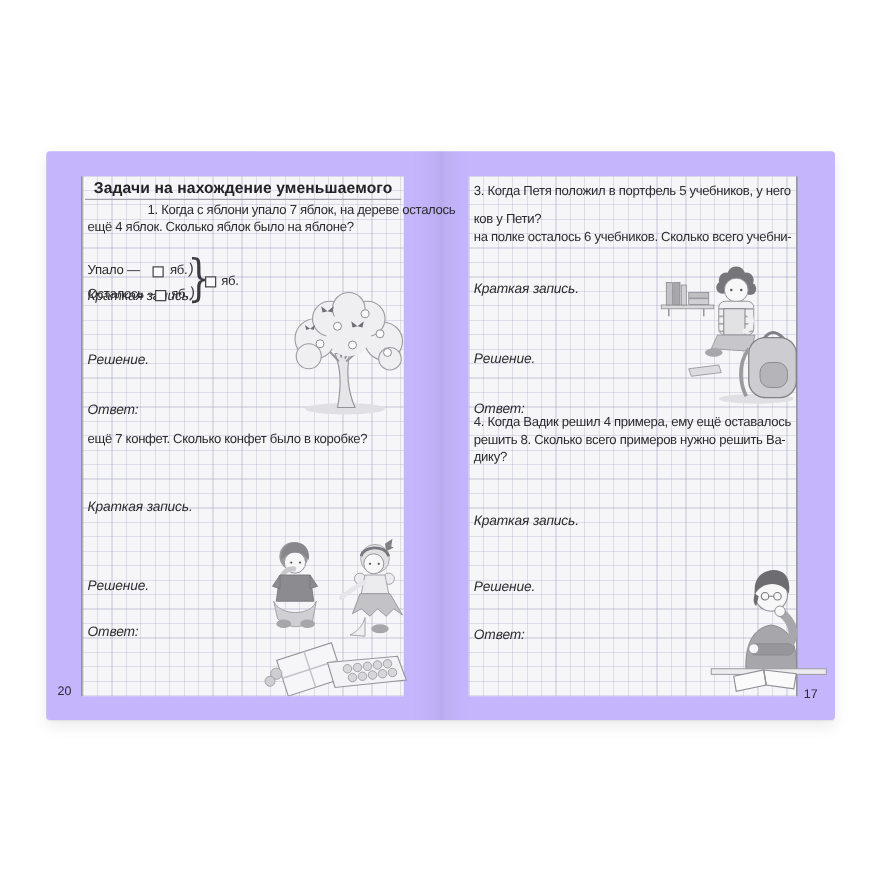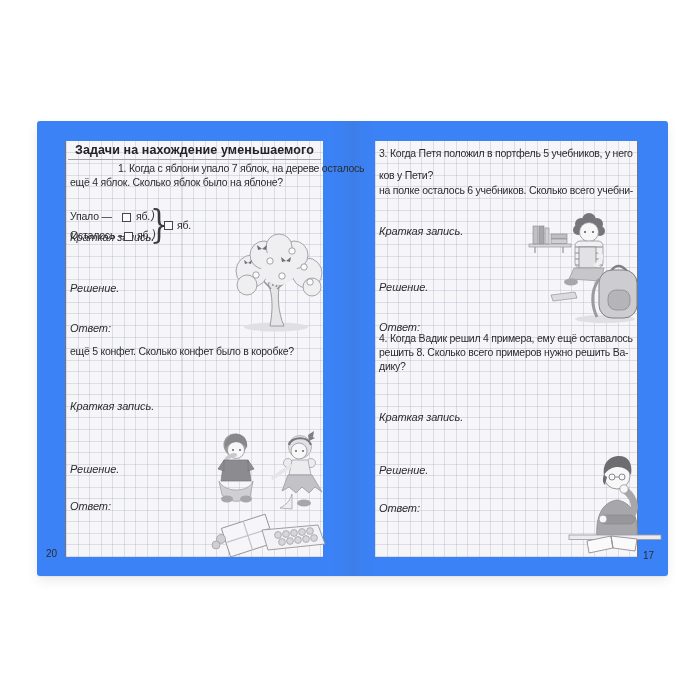--- a/index.html
+++ b/index.html
@@ -2,21 +2,21 @@
 <html><head>
 <meta charset="utf-8">
 <style>
   html,body{margin:0;padding:0;}
   body{
     width:700px;height:700px;position:relative;background:#ffffff;
     font-family:"Liberation Sans", sans-serif;color:#2e2e32;overflow:hidden;
   }
   .book{
     position:absolute;left:37px;top:121px;width:631px;height:455px;
-    background:#3b82f6;border-radius:3px;
+    background:#c4b5fd;border-radius:3px;
     box-shadow:0 1px 0 rgba(0,0,0,0.05), 0 5px 12px rgba(0,0,0,0.08);
   }
   .gutter{
     position:absolute;left:50%;top:0;width:48px;height:100%;
     transform:translateX(-50%);
     background:linear-gradient(to right, rgba(0,0,0,0) 0%, rgba(80,80,95,0.045) 38%, rgba(80,80,95,0.10) 50%, rgba(80,80,95,0.045) 62%, rgba(0,0,0,0) 100%);
   }
   .grid{
     position:absolute;top:20px;height:416px;background-color:#f6f6f8;
     background-image:
@@ -91,21 +91,21 @@
         <circle cx="88" cy="51" r="3.2"></circle>
         <circle cx="60" cy="45" r="3.2"></circle>
       </g>
       <g fill="#6e6e74">
         <path d="M40,18 l-5,-4 l1,5 Z M40,18 l5,-4 l-1,5 Z"></path>
         <path d="M64,30 l-5,-4 l1,5 Z M64,30 l5,-4 l-1,5 Z"></path>
         <path d="M26,32 l-4,-3 l1,4 Z M26,32 l4,-3 l-1,4 Z"></path>
       </g>
     </svg>
 
-    <div class="abs tl" style="left:4px;top:204px;">ещё 5 конфет. Сколько конфет было в коробке?</div>
+    <div class="abs tl" style="left:4px;top:204px;">ещё 7 конфет. Сколько конфет было в коробке?</div>
     <div class="abs lbl" style="left:4px;top:223px;">Краткая запись.</div>
     <div class="abs lbl" style="left:4px;top:286px;">Решение.</div>
     <div class="abs lbl" style="left:4px;top:323px;">Ответ:</div>
 
     <svg class="abs" style="left:130px;top:288px;" width="140" height="128" viewBox="0 0 140 128">
 
       <circle cx="39" cy="16" r="11.5" fill="#9a9a9e"></circle>
       <circle cx="40" cy="21" r="8.5" fill="#f7f7f8" stroke="#94949a" stroke-width="0.8"></circle>
       <path d="M29,19 C28,9 36,4 42,5 C49,6 52,12 51,19 C46,11 35,11 29,19 Z" fill="#88888c"></path>
       <circle cx="37" cy="21" r="0.9" fill="#55555b"></circle>

